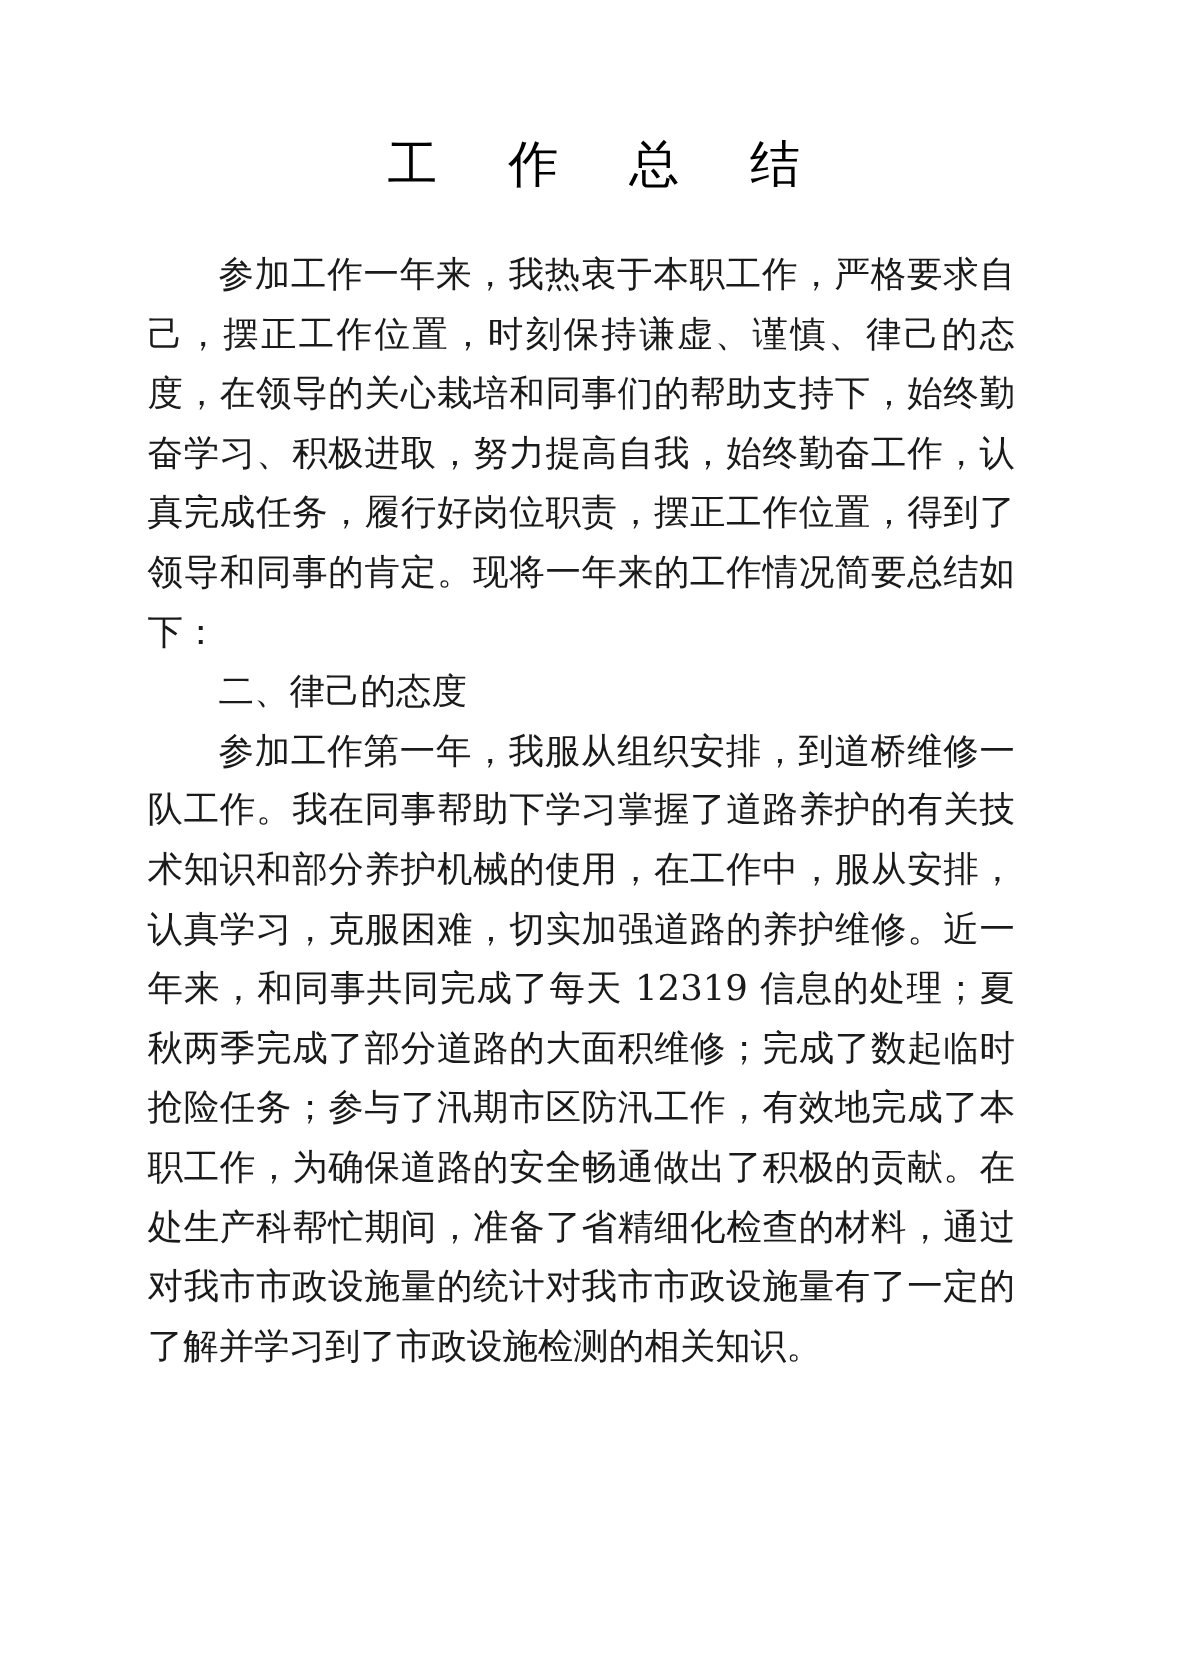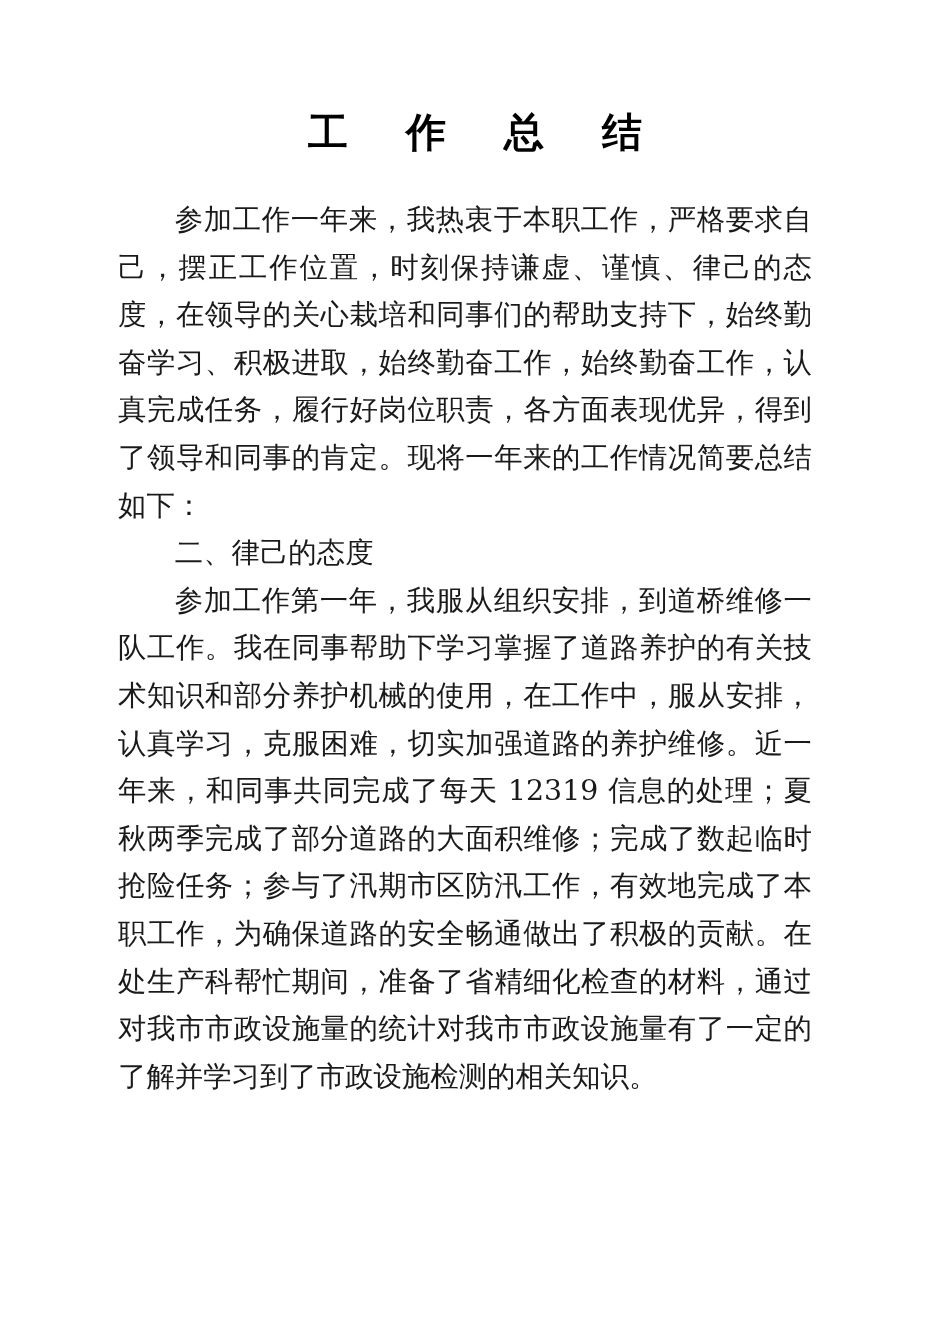--- a/index.html
+++ b/index.html
@@ -21,21 +21,21 @@
   }
 
   .doc-title {
     position: absolute;
     top: 108px;
     left: 0;
     width: 950px;
     text-align: center;
     font-family: "DejaVu Sans", "Liberation Sans", sans-serif;
     font-size: 40px;
-    font-weight: bold;
+    font-weight: normal;
     letter-spacing: 22px;
     text-indent: 22px;
     line-height: 48px;
     color: #000000;
     white-space: pre;
   }
 
   .body-block {
     position: absolute;
     top: 196px;
@@ -61,21 +61,21 @@
 </style>
 </head>
 <body>
 
 <div class="page">
 
   <div class="doc-title">工 作 总 结</div>
 
   <div class="body-block">
 
-    <p class="para">参加工作一年来，我热衷于本职工作，严格要求自己，摆正工作位置，时刻保持谦虚、谨慎、律己的态度，在领导的关心栽培和同事们的帮助支持下，始终勤奋学习、积极进取，始终勤奋工作，始终勤奋工作，认真完成任务，履行好岗位职责，各方面表现优异，得到了领导和同事的肯定。现将一年来的工作情况简要总结如下：</p>
+    <p class="para">参加工作一年来，我热衷于本职工作，严格要求自己，摆正工作位置，时刻保持谦虚、谨慎、律己的态度，在领导的关心栽培和同事们的帮助支持下，始终勤奋学习、积极进取，努力提高自我，始终勤奋工作，认真完成任务，履行好岗位职责，摆正工作位置，得到了领导和同事的肯定。现将一年来的工作情况简要总结如下：</p>
 
 
 
     <p class="para heading">二、律己的态度</p>
 
     <p class="para">参加工作第一年，我服从组织安排，到道桥维修一队工作。我在同事帮助下学习掌握了道路养护的有关技术知识和部分养护机械的使用，在工作中，服从安排，认真学习，克服困难，切实加强道路的养护维修。近一年来，和同事共同完成了每天 12319 信息的处理；夏秋两季完成了部分道路的大面积维修；完成了数起临时抢险任务；参与了汛期市区防汛工作，有效地完成了本职工作，为确保道路的安全畅通做出了积极的贡献。在处生产科帮忙期间，准备了省精细化检查的材料，通过对我市市政设施量的统计对我市市政设施量有了一定的了解并学习到了市政设施检测的相关知识。</p>
 
   </div>
 
 </div>

